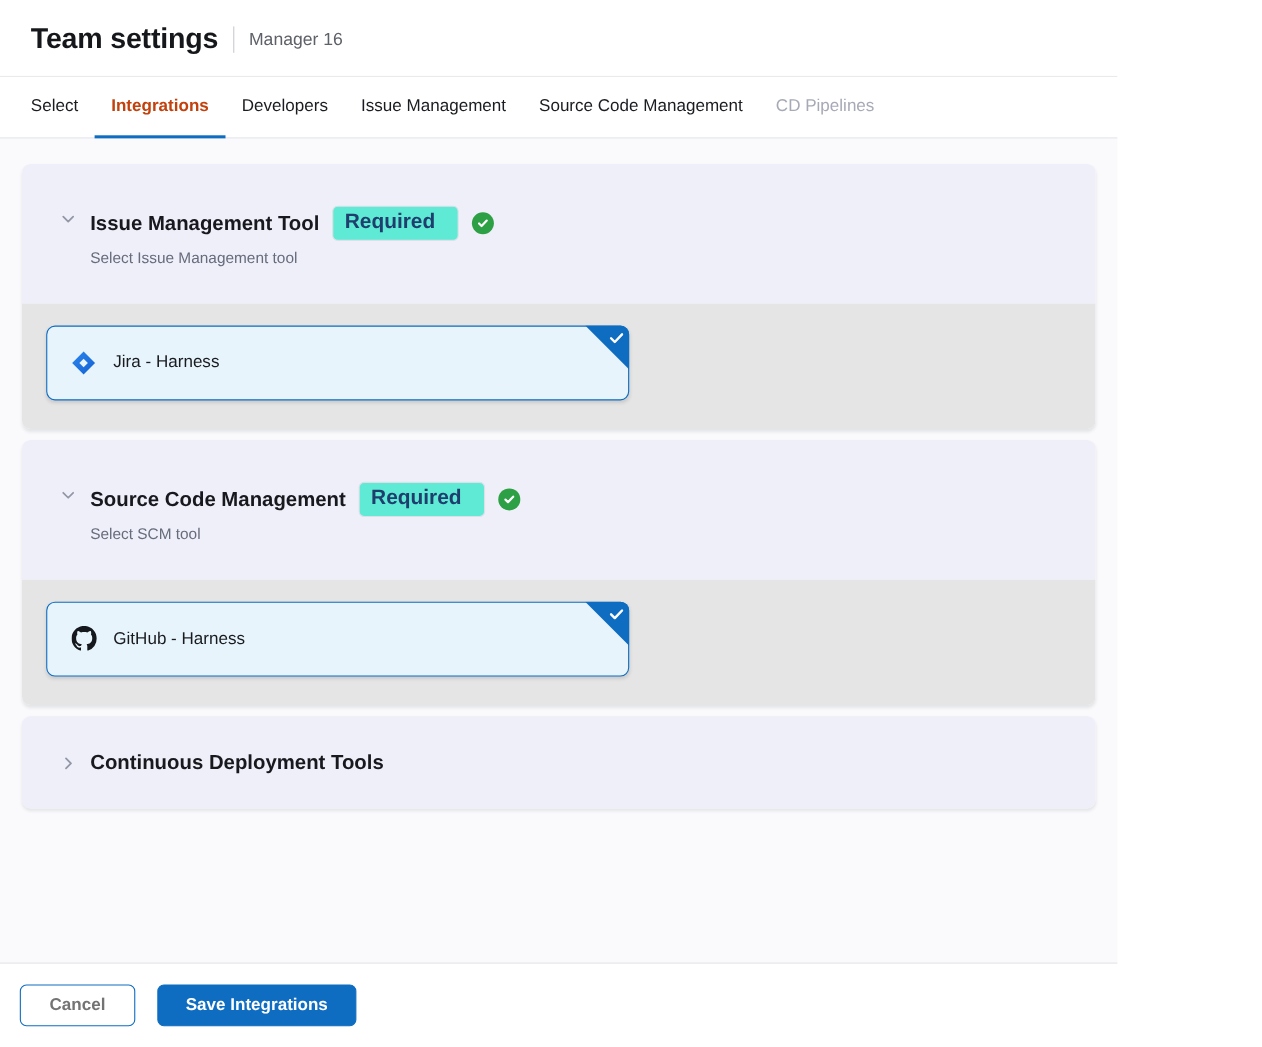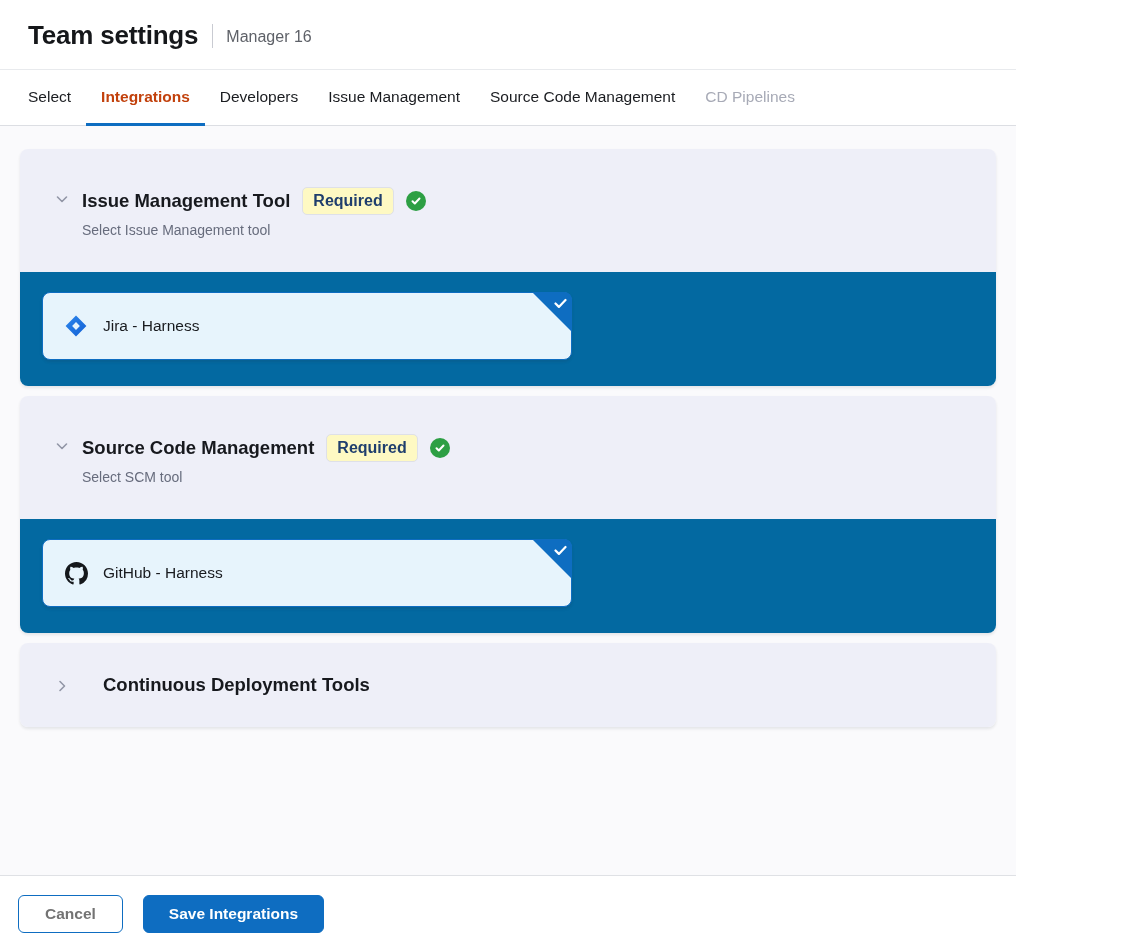--- a/index.html
+++ b/index.html
@@ -16,31 +16,31 @@
   
   .tab-bar { background:#fff; display:flex; align-items:stretch; height:56px; padding:0 13px; border-bottom:1px solid #dcdee3; flex:0 0 auto; }
   .tab { display:flex; align-items:center; padding:0 15px; font-size:15.5px; font-weight:500; color:#1a1c20; cursor:pointer; border-bottom:3px solid transparent; margin-bottom:-1px; }
   .tab.active { color:#c2410c; font-weight:700; border-bottom-color:#0e6dc1;align-items:center; }
   .tab.disabled { color:#a7aab6; cursor:default; }
 
   
   .content { flex:1 1 auto; background:#fafafc; padding:23px 20px 0 20px; overflow:hidden; }
   .section { border-radius:8px; overflow:hidden; margin-bottom:10px; box-shadow:0 2px 3px rgba(40,45,60,0.10); }
   .section-head { background:#eeeff8; display:flex; align-items:flex-start; padding:38px 28px 34px 28px; cursor:pointer; }
-  .section-head.collapsed { padding:31px 28px 31px 28px;gap:21px; }
+  .section-head.collapsed { padding:31px 28px 31px 28px; }
   .chevron-btn { width:34px; flex:0 0 34px; display:flex; justify-content:flex-start; padding-left:6px; margin-top:4px; }
   .chevron-btn svg { display:block; }
   .section-titles { flex:1; }
   .title-row { display:flex; align-items:center; gap:12px; }
   .section-title { font-size:18.5px; font-weight:700; color:#17191e; }
-  .badge { background:#fef9c3; border:1px solid #dee0e8; border-radius:5px; padding:3px 10px 4px 10px; font-size:16px; font-weight:700; color:#1f3e6d; line-height:1.2; }
+  .badge { background:#5eead4; border:1px solid #dee0e8; border-radius:5px; padding:3px 20px 4px 10px; font-size:19px; font-weight:700; color:#1f3e6d; line-height:1.2; }
   .check-circle { width:20px; height:20px; border-radius:50%; background:#2d9f44; display:flex; align-items:center; justify-content:center; }
   .section-subtitle { margin-top:7px; font-size:14px; color:#676c7d; }
 
-  .section-body { background:#0369a1; padding:20px 22px 26px 22px; }
+  .section-body { background:#e5e5e5; padding:20px 22px 26px 22px; }
 
   
   .tool-card { position:relative; width:530px; height:68px; background:#e7f4fc; border:1px solid #0e6dc1; border-radius:8px; display:flex; align-items:center; gap:15px; padding-left:21px; box-shadow:0 2px 3px rgba(40,45,60,0.14); cursor:pointer; }
   .tool-icon { width:24px; height:24px; display:flex; align-items:center; justify-content:center; flex:0 0 24px; }
   .tool-label { font-size:15.5px; font-weight:500; color:#191b1f; }
   .card-corner { position:absolute; top:-1px; right:-1px; width:40px; height:40px; border-top-right-radius:8px; overflow:hidden; pointer-events:none; }
   .card-corner::before { content:""; position:absolute; top:0; right:0; width:0; height:0; border-top:40px solid #0e6dc1; border-left:40px solid transparent; }
   .card-corner svg { position:absolute; top:6px; right:5px; }
 
   

